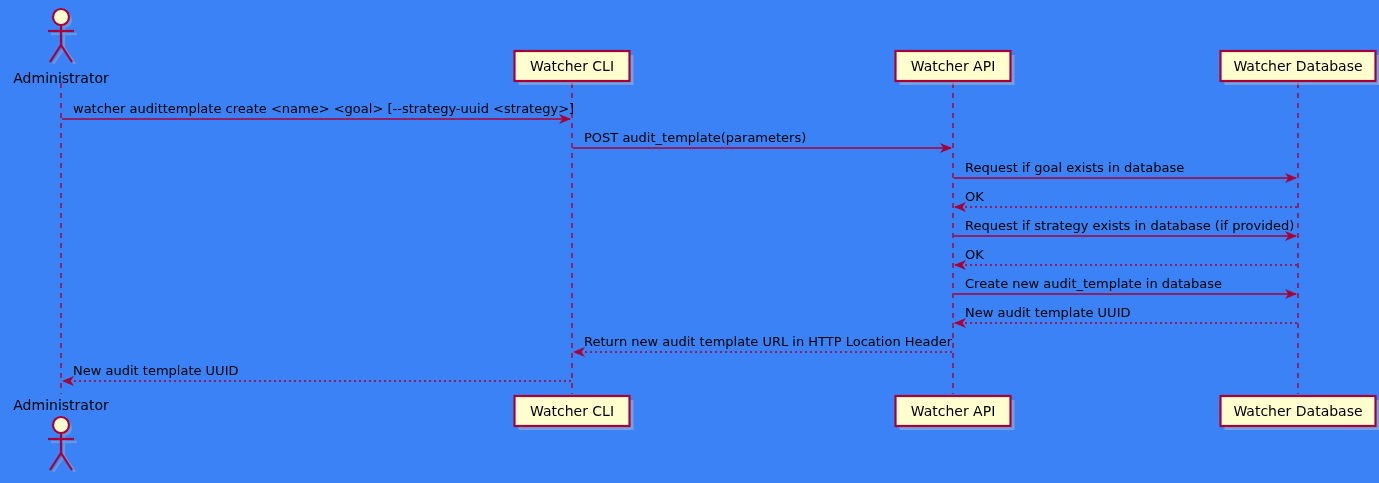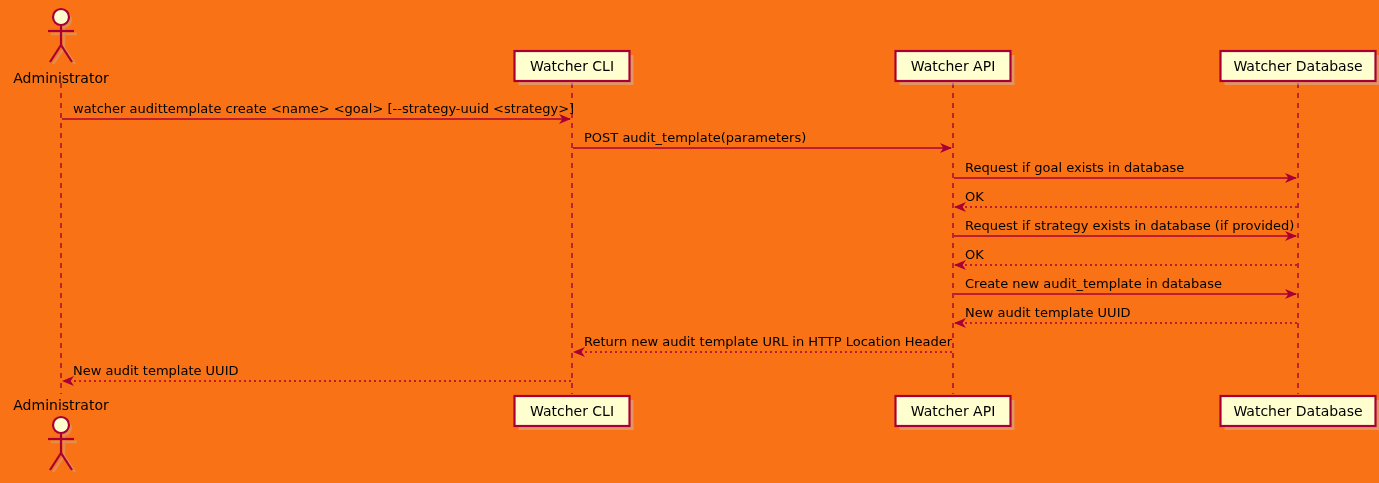--- a/index.html
+++ b/index.html
@@ -7,21 +7,21 @@
     padding: 0;
     background: #FFFFFF;
   }
   body {
     font-family: "DejaVu Sans", sans-serif;
   }
   #diagram {
     position: relative;
     width: 1379px;
     height: 483px;
-    background: #f97316;
+    background: #3b82f6;
     overflow: hidden;
   }
   svg.layer {
     position: absolute;
     left: 0;
     top: 0;
     width: 1379px;
     height: 483px;
   }
   .plabel {

